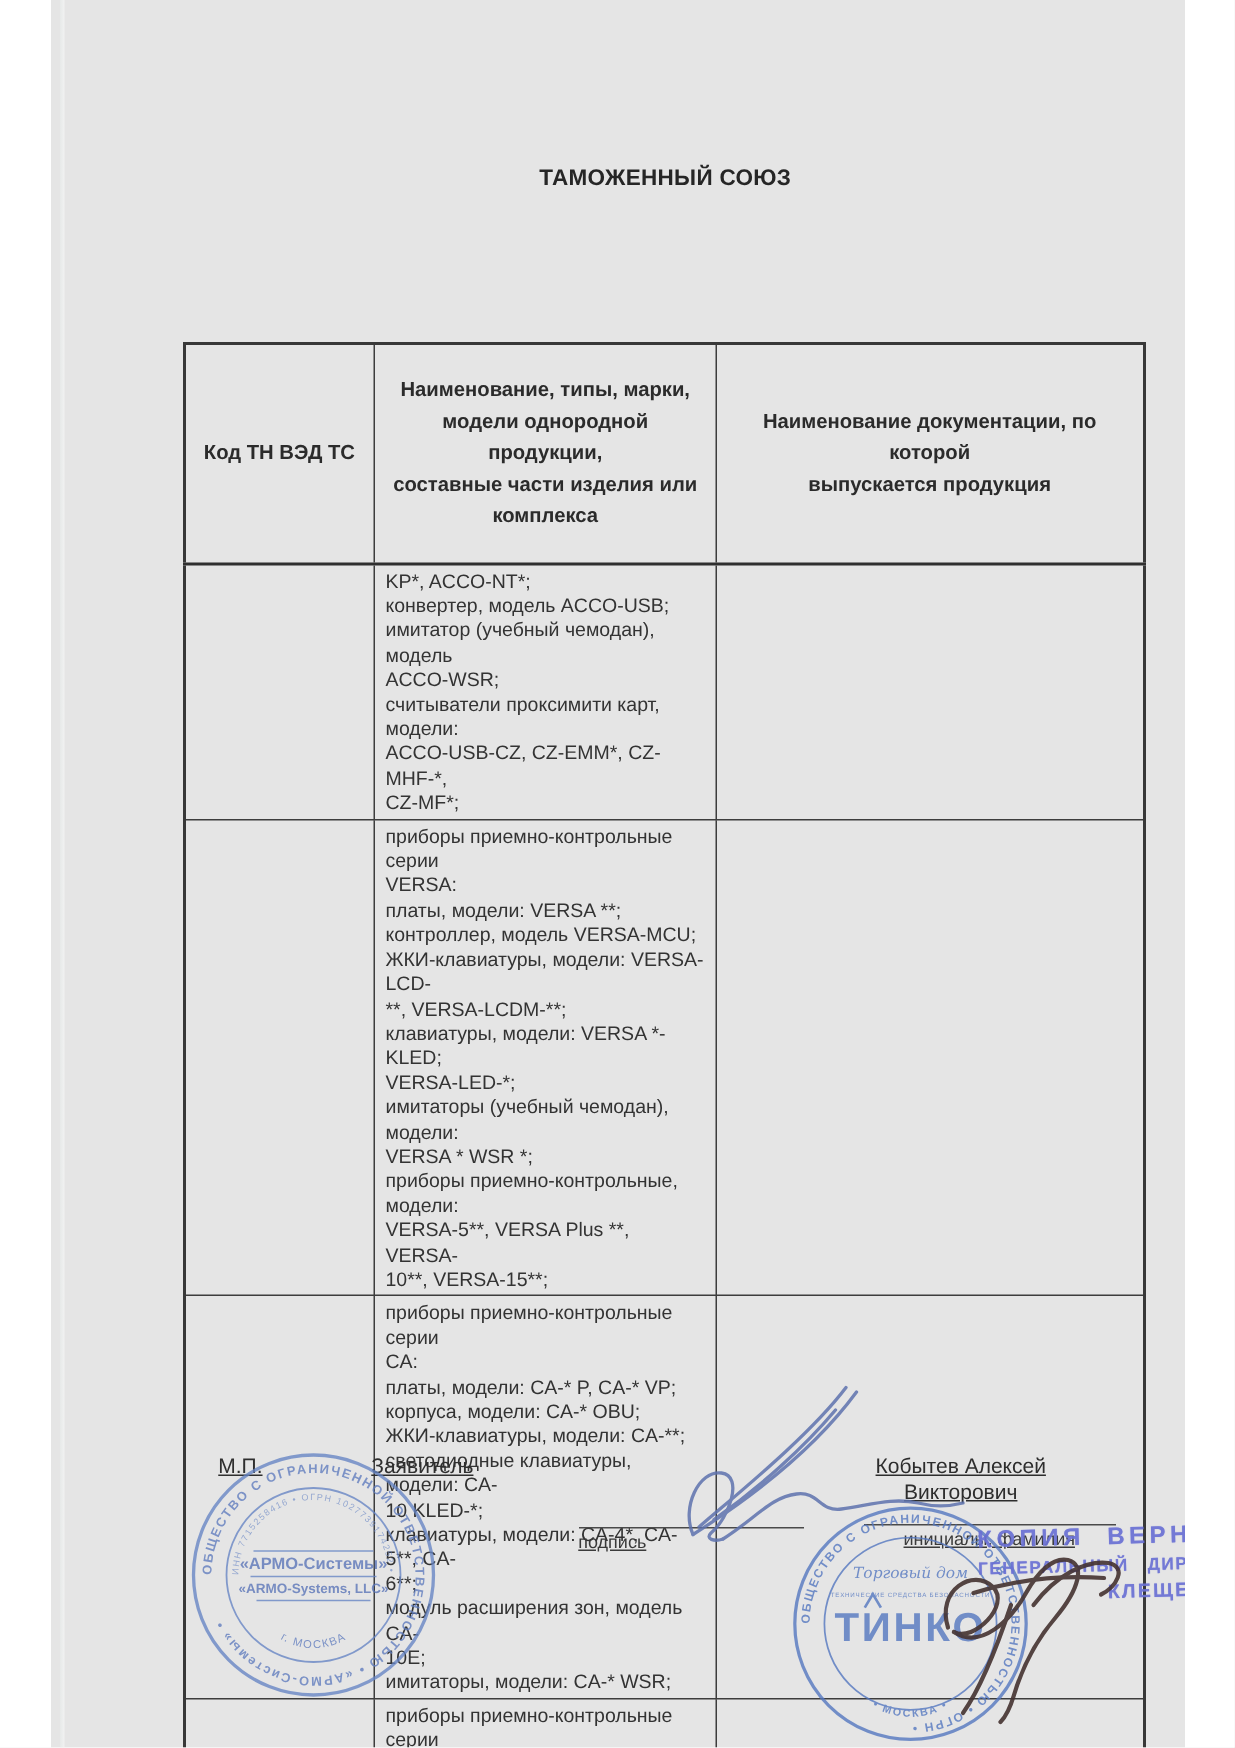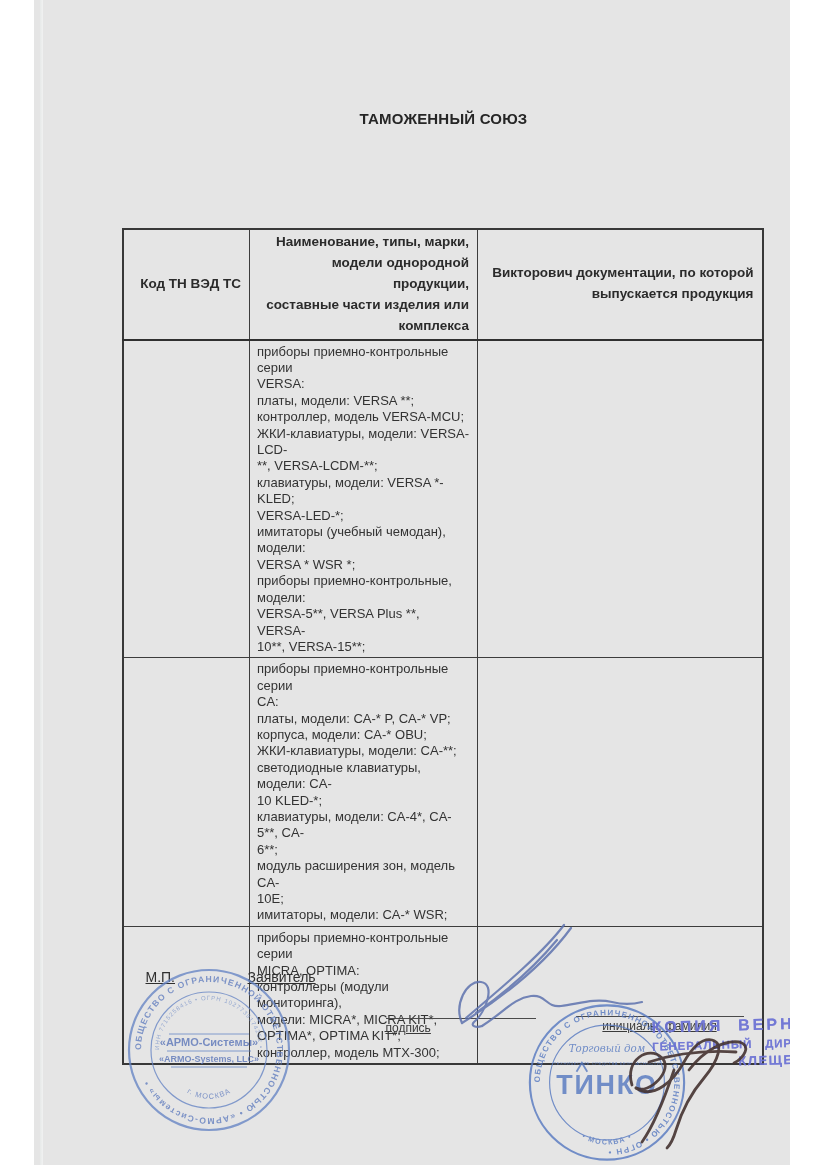--- a/index.html
+++ b/index.html
@@ -23,22 +23,22 @@
     background:transparent;
   }
   .doc-table th,.doc-table td{
     border:1.5px solid #3d3d3d;
     font-size:13px;color:#333;
     white-space:pre-line;
   }
   .doc-table{border:2px solid #383838;}
   .doc-table thead th{
     font-weight:700;font-size:13.5px;color:#2b2b2b;
-    text-align:right;vertical-align:middle;line-height:1.55;
-    height:86px;border-bottom:2.5px solid #2f2f2f;padding:2px 8px;
+    text-align:center;vertical-align:middle;line-height:1.55;
+    height:86px;border-bottom:2.5px solid #2f2f2f;padding:20px 8px;
   }
   .doc-table tbody td{
     vertical-align:top;text-align:left;line-height:16.4px;
     padding:3px 6px 2px 7px;
   }
   .rh1 td{height:112px;} .rh2 td{height:203px;} .rh3 td{height:209px;} .rh4 td{height:94px;}
   
   .abs{position:absolute;text-decoration:underline;}
   .lbl{font-size:14px;color:#2f2f2f;}
   .small-cap{font-size:12px;color:#3a3a3a;}
@@ -71,25 +71,36 @@
         <col style="width:228px">
         <col style="width:285px">
     </colgroup>
     <thead>
       <tr>
         <th>Код ТН ВЭД ТС</th>
         <th>Наименование, типы, марки,
 модели однородной продукции,
 составные части изделия или
 комплекса</th>
-        <th>Викторович документации, по которой
+        <th>Наименование документации, по которой
 выпускается продукция</th>
       </tr>
     </thead>
     <tbody>
+      <tr class="rh1">
+        <td></td>
+        <td>KP*, ACCO-NT*;
+конвертер, модель ACCO-USB;
+имитатор (учебный чемодан), модель
+ACCO-WSR;
+считыватели проксимити карт, модели:
+ACCO-USB-CZ, CZ-EMM*, CZ-MHF-*,
+CZ-MF*;</td>
+        <td></td>
+      </tr>
       <tr class="rh2">
         <td></td>
         <td>приборы приемно-контрольные серии
 VERSA:
 платы, модели: VERSA **;
 контроллер, модель VERSA-MCU;
 ЖКИ-клавиатуры, модели: VERSA-LCD-
 **, VERSA-LCDM-**;
 клавиатуры, модели: VERSA *-KLED;
 VERSA-LED-*;
@@ -125,20 +136,24 @@
 OPTIMA*, OPTIMA KIT*;
 контроллер, модель MTX-300;</td>
         <td></td>
       </tr>
     </tbody>
   </table>
 
   <div class="abs lbl" style="left:112px;top:969px;">М.П.</div>
   <div class="abs lbl" style="left:214px;top:969px;">Заявитель</div>
 
+  <div class="abs name-block" style="left:517px;top:969px;">
+    <div>Кобытев Алексей</div>
+    <div>Викторович</div>
+  </div>
 
   <div class="abs sig-rule" style="left:352px;top:1018px;width:150px;"></div>
   <div class="abs small-cap" style="left:352px;top:1021px;width:150px;">подпись</div>
 
   <div class="abs sig-rule" style="left:542px;top:1016px;width:168px;"></div>
   <div class="abs small-cap" style="left:542px;top:1019px;width:168px;text-align:center;">инициалы, фамилия</div>
 
   <svg class="stamp-svg" style="left:85px;top:962px;opacity:.78;" width="180" height="180" viewBox="0 0 180 180">
     <defs>
       <path id="armoRing" d="M 22,88 A 68,68 0 1 1 158,88 A 68,68 0 1 1 22,88"></path>

